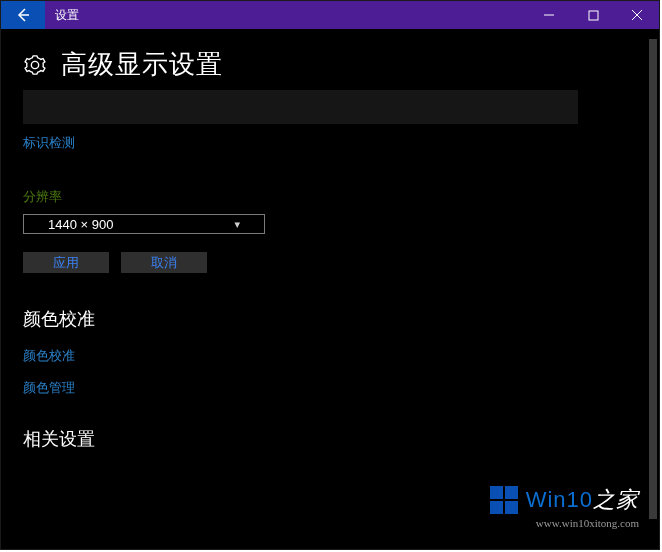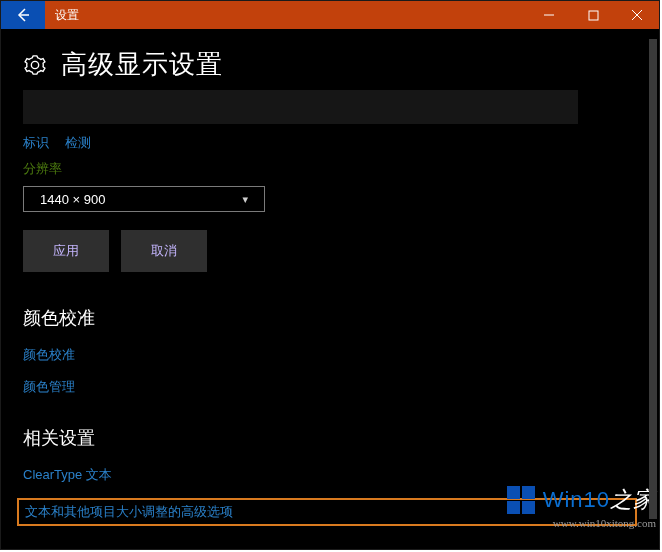--- a/index.html
+++ b/index.html
@@ -1,39 +1,39 @@
 <!DOCTYPE html>
 <html><head>
 <meta charset="utf-8">
 <style>
   * { box-sizing: border-box; margin: 0; padding: 0; }
   html, body { width: 662px; height: 552px; background: #fff; font-family: "Microsoft YaHei", "Segoe UI", sans-serif; overflow: hidden; }
   .window { position: relative; width: 660px; height: 550px; background: #000; color: #fff; border: 1px solid #1a1a1a; }
-  .titlebar { display: flex; align-items: stretch; height: 28px; background: #c2410c; }
+  .titlebar { display: flex; align-items: stretch; height: 28px; background: #4c1d95; }
   .back-btn { width: 44px; display:flex; align-items:center; justify-content:center; background:#0a4fb3; color:#fff; font-size:16px; }
   .title-text { flex:0 0 auto; display:flex; align-items:center; padding:0 10px; font-size:12px; color:#fff; }
   .title-spacer { flex:1; }
   .caption-btn { width:44px; display:flex; align-items:center; justify-content:center; color:#fff; font-size:11px; }
   .caption-btn svg { stroke:#fff; }
   .content { padding: 18px 22px 0 22px; position:relative; height: calc(100% - 28px); overflow:hidden; }
   .header-row { display:flex; align-items:center; gap:14px; margin-bottom:8px; }
   .gear-icon { width:24px; height:24px; display:flex; align-items:center; justify-content:center; }
   h1 { font-size:26px; font-weight:400; letter-spacing:1px; }
   .display-box { width:555px; height:34px; background:#161616; margin-bottom:10px; }
-  .link-row { display:flex; gap:16px; margin-bottom:8px; }
+  .link-row { display:flex; gap:0; margin-bottom:36px; }
   .link { color:#2a80c9; font-size:13px; text-decoration:none; cursor:pointer; }
   .label { font-size:13px; margin-bottom:8px; color:#4d7c0f; }
-  .select { width:242px; height:26px; border:1px solid #7a7a7a; background:#000; display:flex; align-items:center; justify-content:space-between; padding:0 16px; font-size:13px; margin-bottom:18px; }
+  .select { width:242px; height:20px; border:1px solid #7a7a7a; background:#000; display:flex; align-items:center; justify-content:space-between; padding:0 24px; font-size:13px; margin-bottom:18px; }
   .select .chev { font-size:11px; color:#cfcfcf; }
   .btn-row { display:flex; gap:12px; margin-bottom:34px; }
-  .btn { width:86px; height:42px; background:#2f2f2f; color:#c4b5fd; display:flex; align-items:center; justify-content:center; font-size:13px; border:none; }
+  .btn { width:86px; height:21px; background:#2f2f2f; color:#3b82f6; display:flex; align-items:center; justify-content:center; font-size:13px; border:none; }
   h2 { font-size:18px; font-weight:400; margin-bottom:16px; }
   .link-col { display:flex; flex-direction:column; gap:14px; margin-bottom:30px; }
   .highlighted { display:inline-block; border:2px solid #d97a1f; padding:3px 6px; margin-left:-6px; }
-  .watermark { position:absolute; right:3px; bottom:20px; text-align:right; }
+  .watermark { position:absolute; right:20px; bottom:20px; text-align:right; }
   .watermark-brand { display:flex; align-items:center; gap:8px; justify-content:flex-end; }
   .win-squares { width:28px; height:28px; display:grid; grid-template-columns:1fr 1fr; grid-template-rows:1fr 1fr; gap:2px; }
   .win-squares div { background:#0a4fb3; }
   .brand-text { font-size:22px; letter-spacing:1px; }
   .brand-text .b1 { color:#0a6ed1; font-weight:500; }
   .brand-text .b2 { color:#fff; font-style:italic; font-weight:300; }
   .brand-url { font-size:11px; color:#9a9a9a; margin-top:2px;font-family:Liberation Serif, serif; }
   .scrollbar { position:absolute; right:2px; top:28px; width:8px; height:514px; }
   .scroll-thumb { position:absolute; left:0; width:8px; background:#3a3a3a; border-radius:0; }
 </style>
@@ -97,25 +97,20 @@
       <button class="btn">取消</button>
     </div>
 
     <h2>颜色校准</h2>
     <div class="link-col">
       <a class="link">颜色校准</a>
       <a class="link">颜色管理</a>
     </div>
 
     <h2>相关设置</h2>
-    <div class="link-col">
-      <a class="link">ClearType 文本</a>
-      <a class="link highlighted">文本和其他项目大小调整的高级选项</a>
-
-    </div>
 
     <div class="watermark">
       <div class="watermark-brand">
         <div class="win-squares">
             <div></div>
             <div></div>
             <div></div>
             <div></div>
           </div>
         <span class="brand-text"><span class="b1">Win10</span><span class="b2">之家</span></span>

